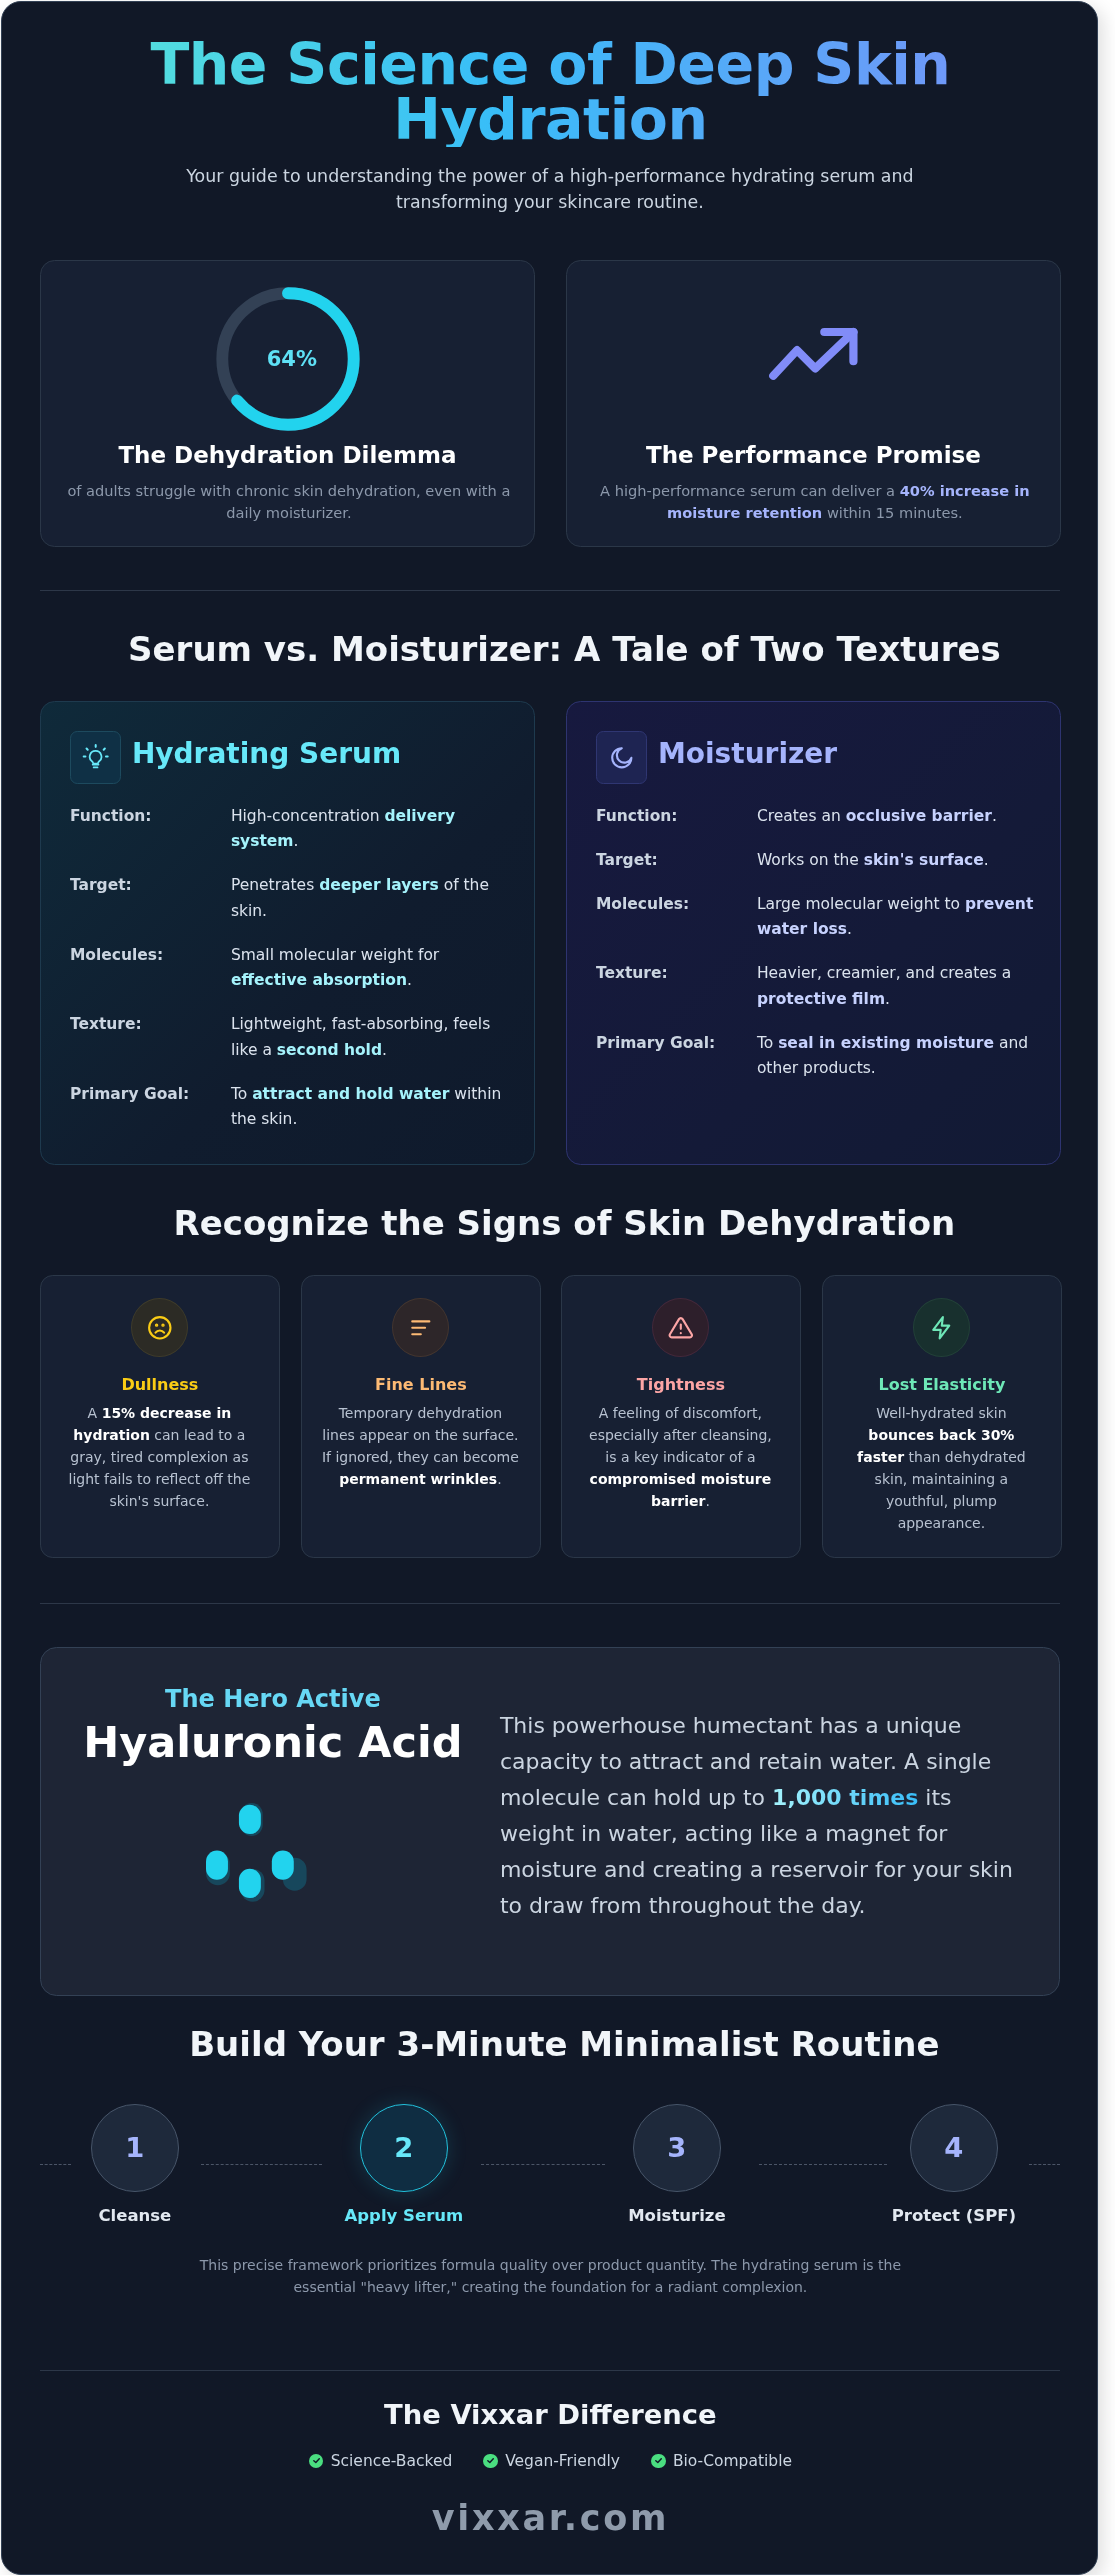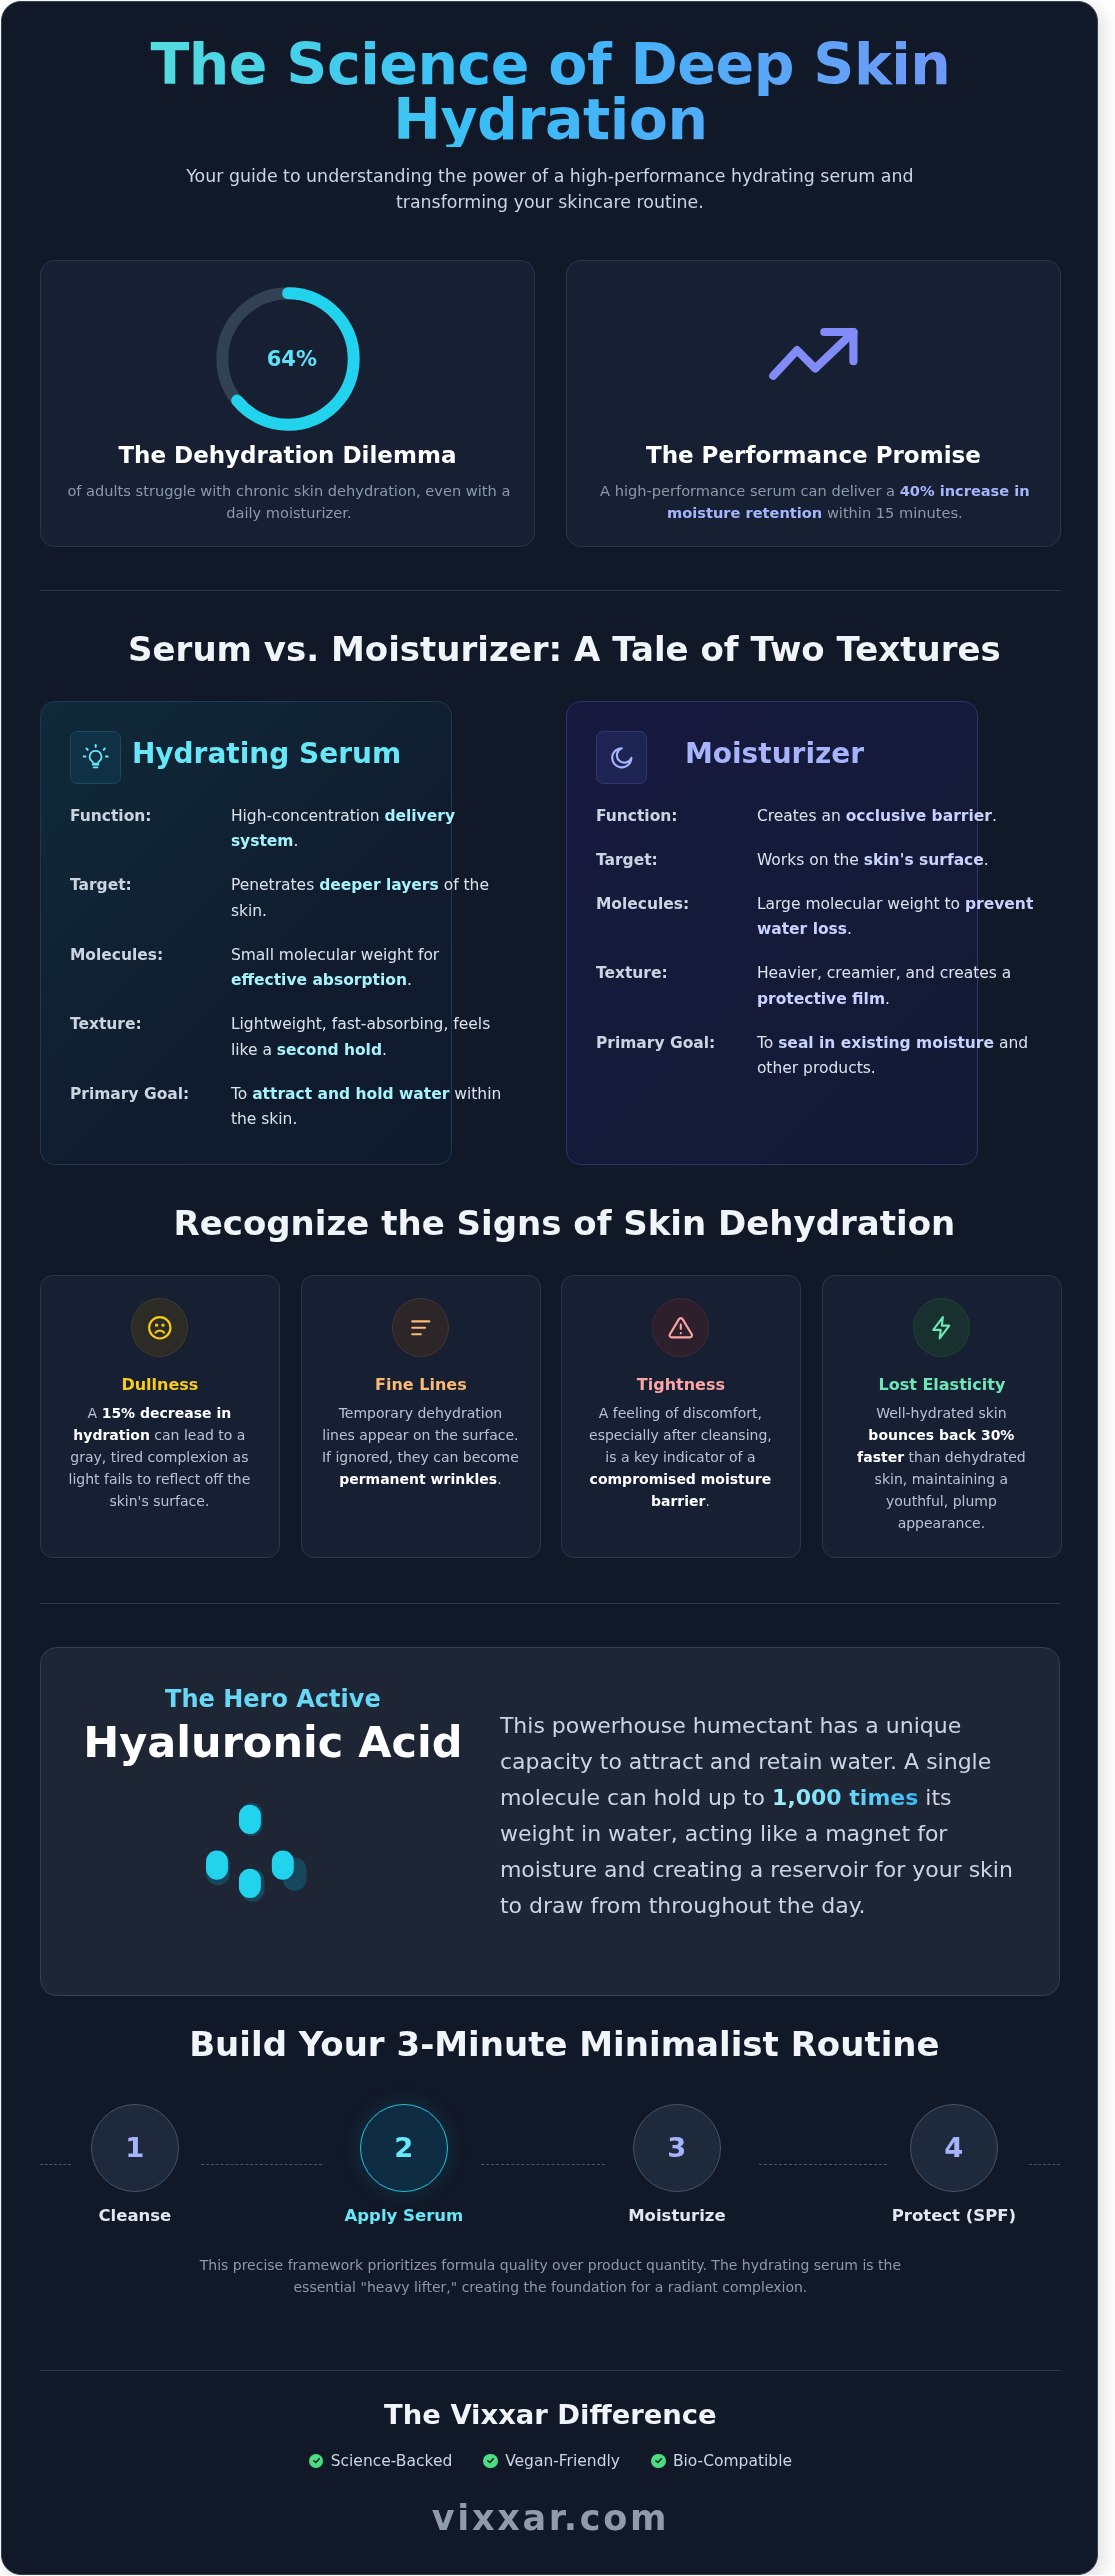--- a/index.html
+++ b/index.html
@@ -50,29 +50,29 @@
   .trend-icon { position: absolute; left: 199px; top: 60px; width: 102px; height: 73px; }
   .stat-title { position: absolute; left: 0; top: 181px; width: 100%; font-size: 23px; font-weight: bold; color: #ffffff; }
   .stat-desc { position: absolute; left: 22px; top: 219px; width: 452px; font-size: 14.6px; line-height: 22px; color: #8c98ab; }
   .stat-desc b { color: #a5b4fc; }
 
   .divider { position: absolute; left: 38px; width: 1020px; height: 0.9px; background: #2d3748; }
 
   .section-title { position: absolute; left: 0; width: 1097px; text-align: center; font-size: 34px; font-weight: bold; color: #f1f5f9; margin-left: 14px; }
 
   
-  .cmp-card { position: absolute; top: 699px; width: 412px; height: 464px; border-radius: 14.6px; padding-left: 36px; }
+  .cmp-card { position: absolute; top: 699px; width: 495px; height: 464px; border-radius: 14.6px; padding-left: 36px; }
   .cmp-serum { left: 38px; background: linear-gradient(135deg, #0f2a3a 0%, #101c2e 60%, #0f1a2c 100%); border: 0.9px solid #1e3a4e; }
   .cmp-moist { left: 564px; background: linear-gradient(135deg, #17193f 0%, #141a38 60%, #121a34 100%); border: 0.9px solid #2e3470; }
   .cmp-iconbox { position: absolute; left: 29px; top: 29px; width: 51px; height: 53px; border-radius: 7.3px; display: flex; align-items: center; justify-content: center; }
   .cmp-serum .cmp-iconbox { background: #0f3045; border: 0.9px solid #1d4a5e; }
   .cmp-moist .cmp-iconbox { background: #1e2452; border: 0.9px solid #2f3672; }
   .cmp-name { position: absolute; left: 91px; top: 35px; font-size: 28px; font-weight: bold; }
   .cmp-serum .cmp-name { color: #67e8f9; }
-  .cmp-moist .cmp-name { color: #a5b4fc; margin-left: 27px; }
+  .cmp-moist .cmp-name { color: #a5b4fc; }
   .cmp-rows { position: absolute; left: 29px; top: 102px; width: 439px; }
   .cmp-row { display: flex; font-size: 15.5px; line-height: 25.6px; margin-bottom: 18.3px; }
   .cmp-moist .cmp-row { margin-bottom: 18.3px; }
   .cmp-label { width: 161px; flex: none; font-weight: bold; color: #cbd5e1; }
   .cmp-val { flex: 1; color: #dbe3ee; }
   .cmp-serum .cmp-val b { color: #a5f3fc; }
   .cmp-moist .cmp-val b { color: #c7d2fe; }
 
   
   .sign-card { position: absolute; top: 1273px; width: 240px; height: 283px; background: #172033; border: 0.9px solid #2b3748; border-radius: 12.8px; text-align: center; }

